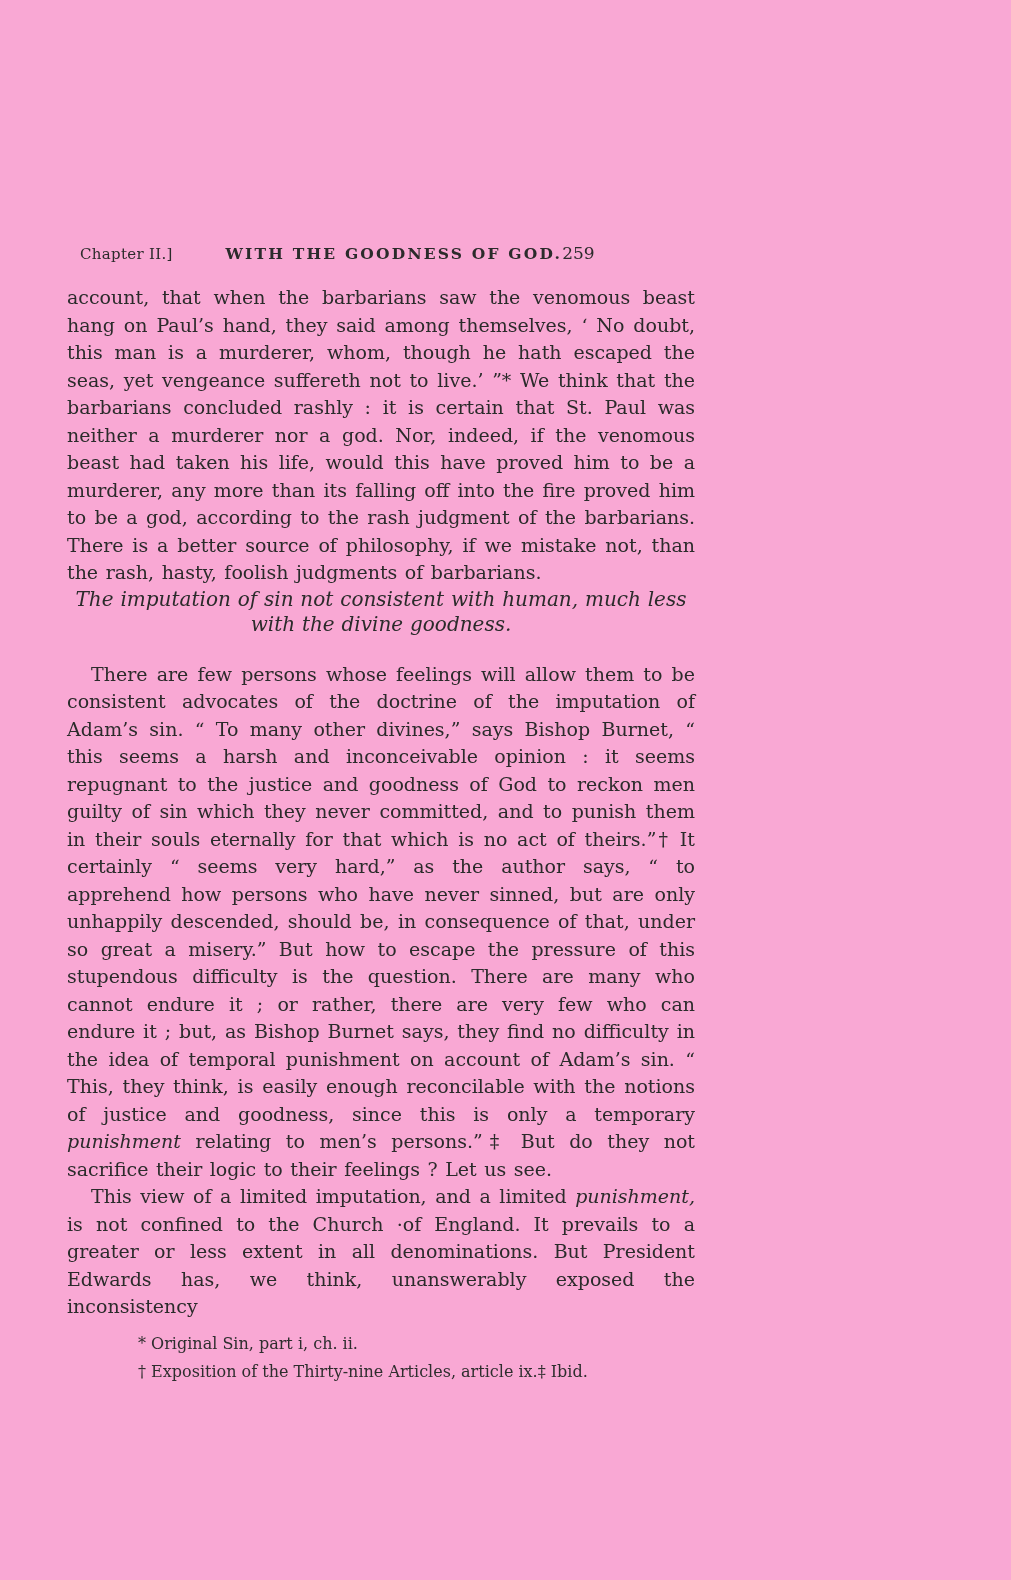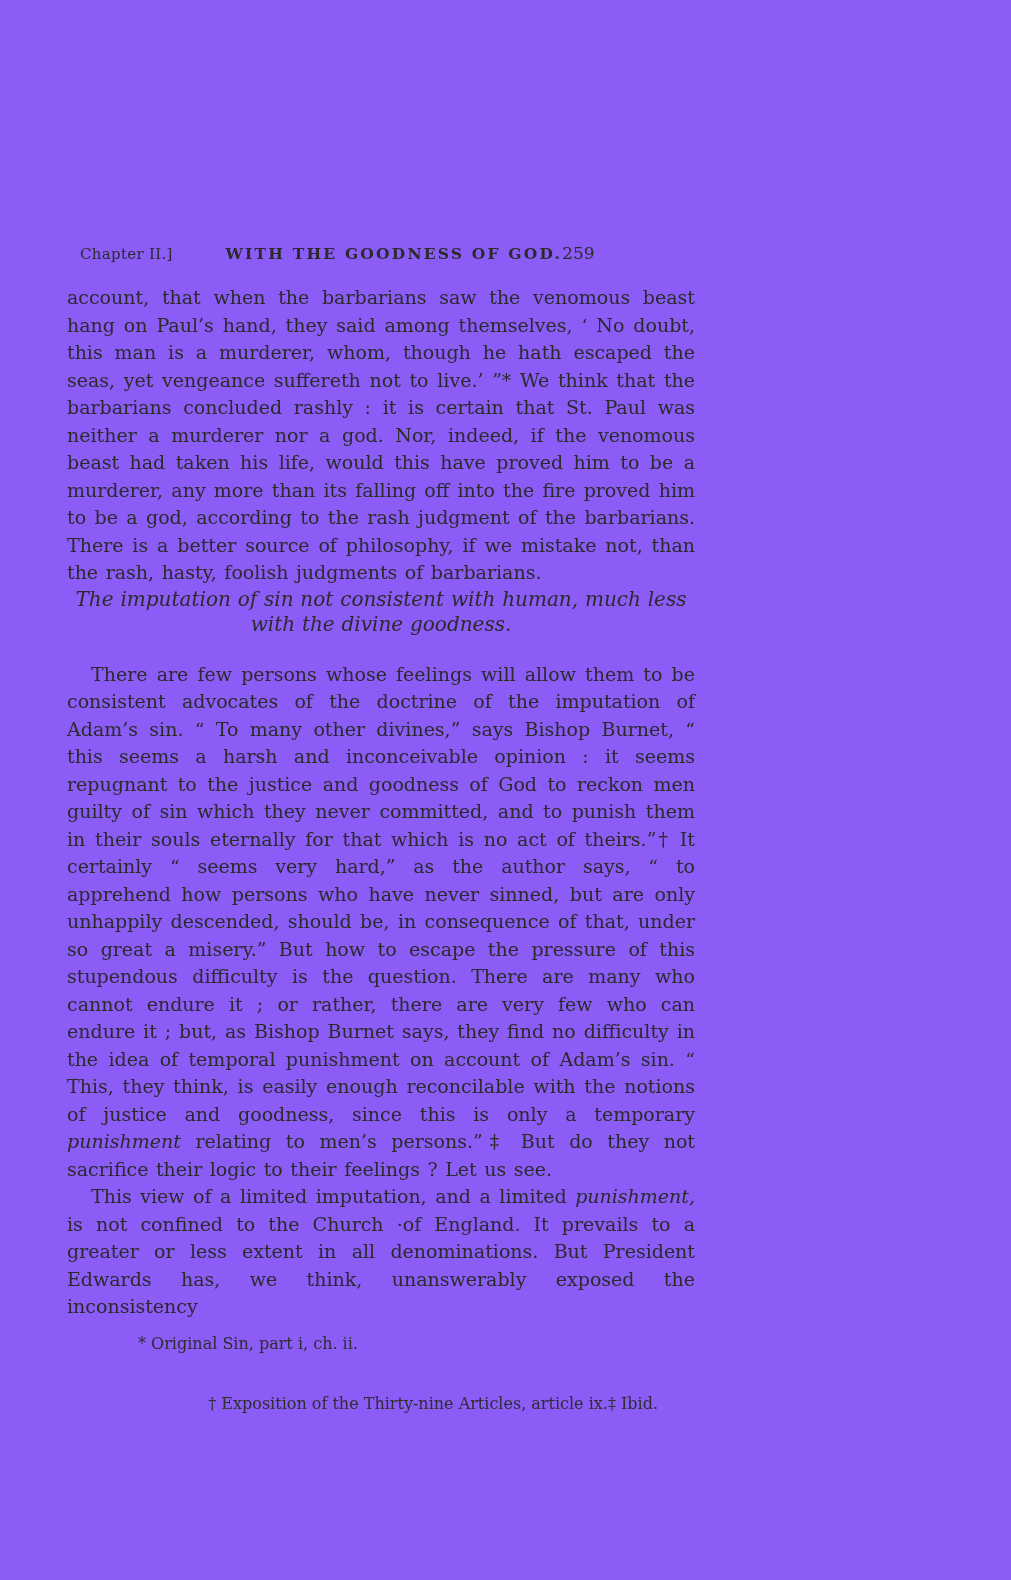--- a/index.html
+++ b/index.html
@@ -5,21 +5,21 @@
   html, body {
     margin: 0;
     padding: 0;
     background: #e9e9e9;
   }
   .page {
     position: relative;
     width: 1011px;
     height: 1580px;
     margin: 0 auto;
-    background: #8b5cf6;
+    background: #f9a8d4;
     font-family: "DejaVu Serif", "Liberation Serif", serif;
     color: #2b2b2b;
     overflow: hidden;
   }
   .running-header {
     position: absolute;
     left: 80px;
     top: 243px;
     width: 628px;
     display: flex;
@@ -85,23 +85,22 @@
     position: absolute;
     left: 138px;
     top: 1330px;
     width: 520px;
     font-size: 16px;
     line-height: 28px;
     color: #2e2e2e;
   }
   .footnote-row {
     display: flex;
-    justify-content: flex-end;
+    justify-content: flex-start;
     align-items: baseline;
-    margin-top: 32px;
   }
 </style>
 </head>
 <body>
 
 <div class="page">
 
   <div class="running-header">
     <span class="running-chapter">Chapter II.]</span>
     <span class="running-title">WITH THE GOODNESS OF GOD.</span>

